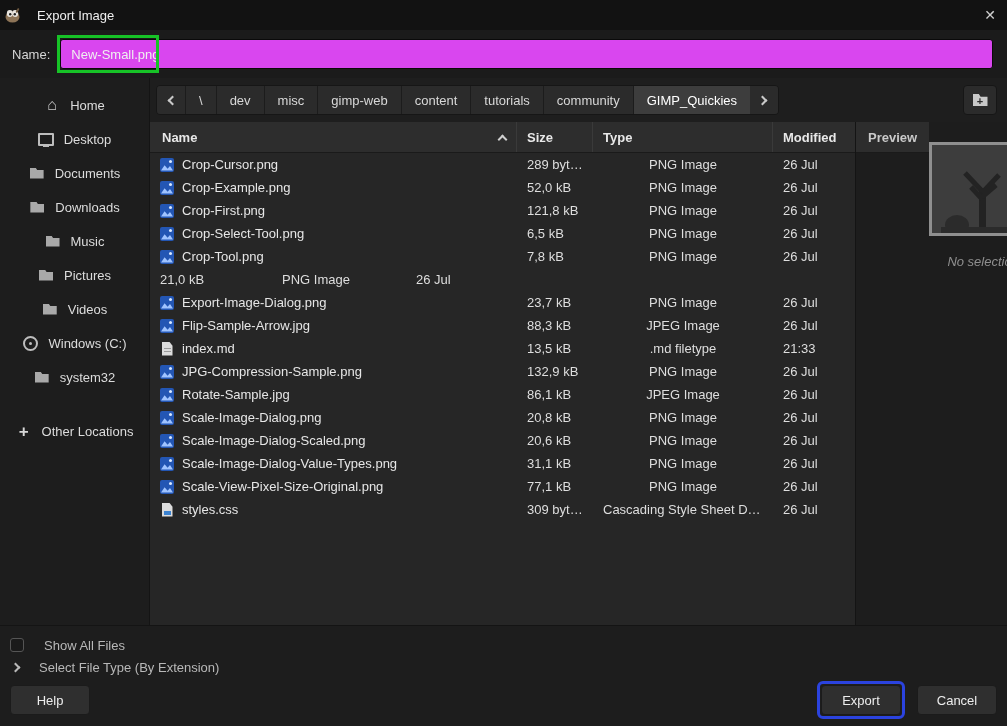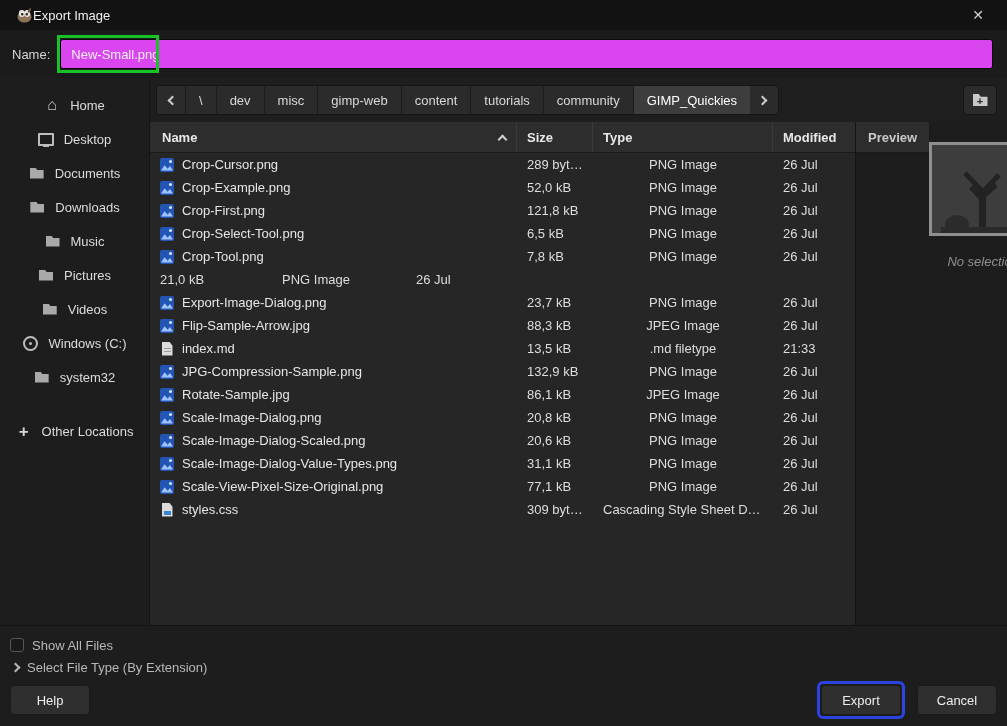--- a/index.html
+++ b/index.html
@@ -4,21 +4,21 @@
 <style>
   * { margin:0; padding:0; box-sizing:border-box; }
   html,body { width:1007px; height:726px; }
   body {
     font-family:"Liberation Sans","DejaVu Sans",sans-serif;
     font-size:13px; color:#e2e2e2; background:#1e1e1e; overflow:hidden;
   }
   .window { width:1007px; height:726px; display:flex; flex-direction:column; background:#1e1e1e; }
 
   
-  .titlebar { height:30px; background:#121212; display:flex; align-items:center; padding:0 16px; gap:0; flex:0 0 auto; }
+  .titlebar { height:30px; background:#121212; display:flex; align-items:center; padding:0 4px; gap:16px; flex:0 0 auto; }
   .titlebar .title { font-size:13px; color:#efefef; }
   .titlebar .spacer { flex:1; }
   .close-btn { width:26px; height:26px; display:flex; align-items:center; justify-content:center; color:#cfcfcf; font-size:14px; cursor:default; }
 
   
   .name-row { height:48px; display:flex; align-items:center; padding:0 14px 0 12px; gap:10px; flex:0 0 auto; background:#1b1b1b; }
   .name-label { color:#d6d6d6; }
   .name-input-wrap { position:relative; flex:1; height:30px; }
   .name-input {
     width:100%; height:30px; background:#d946ef; border:1px solid #0a0a0a; border-radius:3px;
@@ -100,21 +100,21 @@
 
   
   .preview-pane { width:152px; flex:0 0 auto; display:flex; flex-direction:row; border-left:1px solid #141414; background:#1d1d1d; }
   .preview-header { height:31px; background:#2d2d2d; border-bottom:1px solid #1a1a1a; display:flex; align-items:center; padding:0 12px; font-weight:bold; color:#c9c9c9; flex:0 0 auto; }
   .preview-body { display:flex; flex-direction:column; align-items:center; padding-top:20px; }
   .preview-frame { width:108px; height:94px; border:3px solid #8f8f8f; background:#3d3d3d; display:flex; align-items:flex-end; justify-content:center; overflow:hidden; }
   .no-selection { margin-top:18px; font-style:italic; color:#8f8f8f; }
 
   
   .footer { flex:0 0 auto; background:#1d1d1d; border-top:1px solid #141414; padding:8px 10px 4px 10px; }
-  .footer-row { display:flex; align-items:center; gap:8px; height:22px; color:#b8b8b8; }
+  .footer-row { display:flex; align-items:center; gap:20px; height:22px; color:#b8b8b8; }
   .checkbox { width:14px; height:14px; background:#1a1a1a; border:1px solid #555; border-radius:3px; flex:0 0 auto; }
   .expander-chev { width:7px; height:7px; border-right:2px solid #b8b8b8; border-bottom:2px solid #b8b8b8; transform:rotate(-45deg); margin-left:2px; flex:0 0 auto; }
 
   
   .actions { flex:0 0 auto; height:44px; display:flex; align-items:center; padding:0 10px 8px 10px; gap:12px; background:#1d1d1d; }
   .btn { min-width:80px; height:30px; background:#2f2f2f; border:1px solid #1b1b1b; border-radius:4px;
     color:#ededed; font-family:inherit; font-size:13px; padding:0 16px; cursor:default; }
   .actions .spacer { flex:1; }
   .annotation-blue { border:3px solid #2b43df; border-radius:6px; padding:1px; display:inline-flex; }
 </style>

